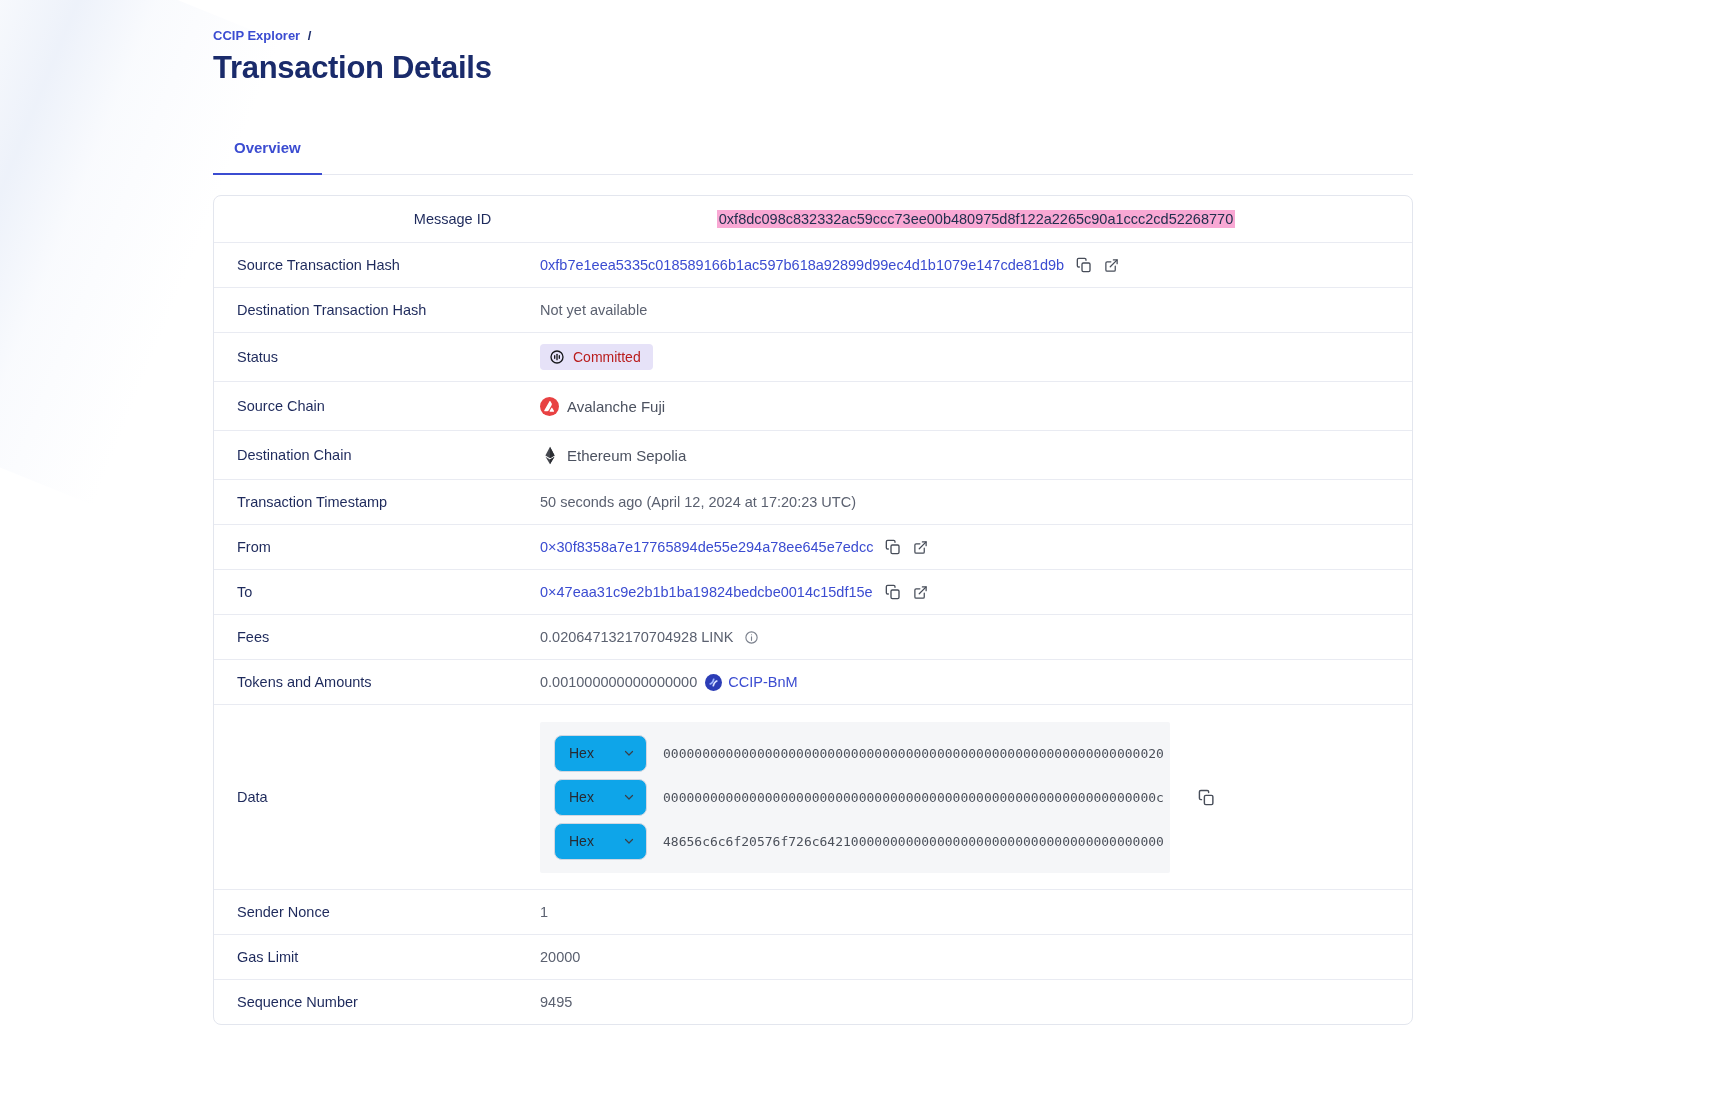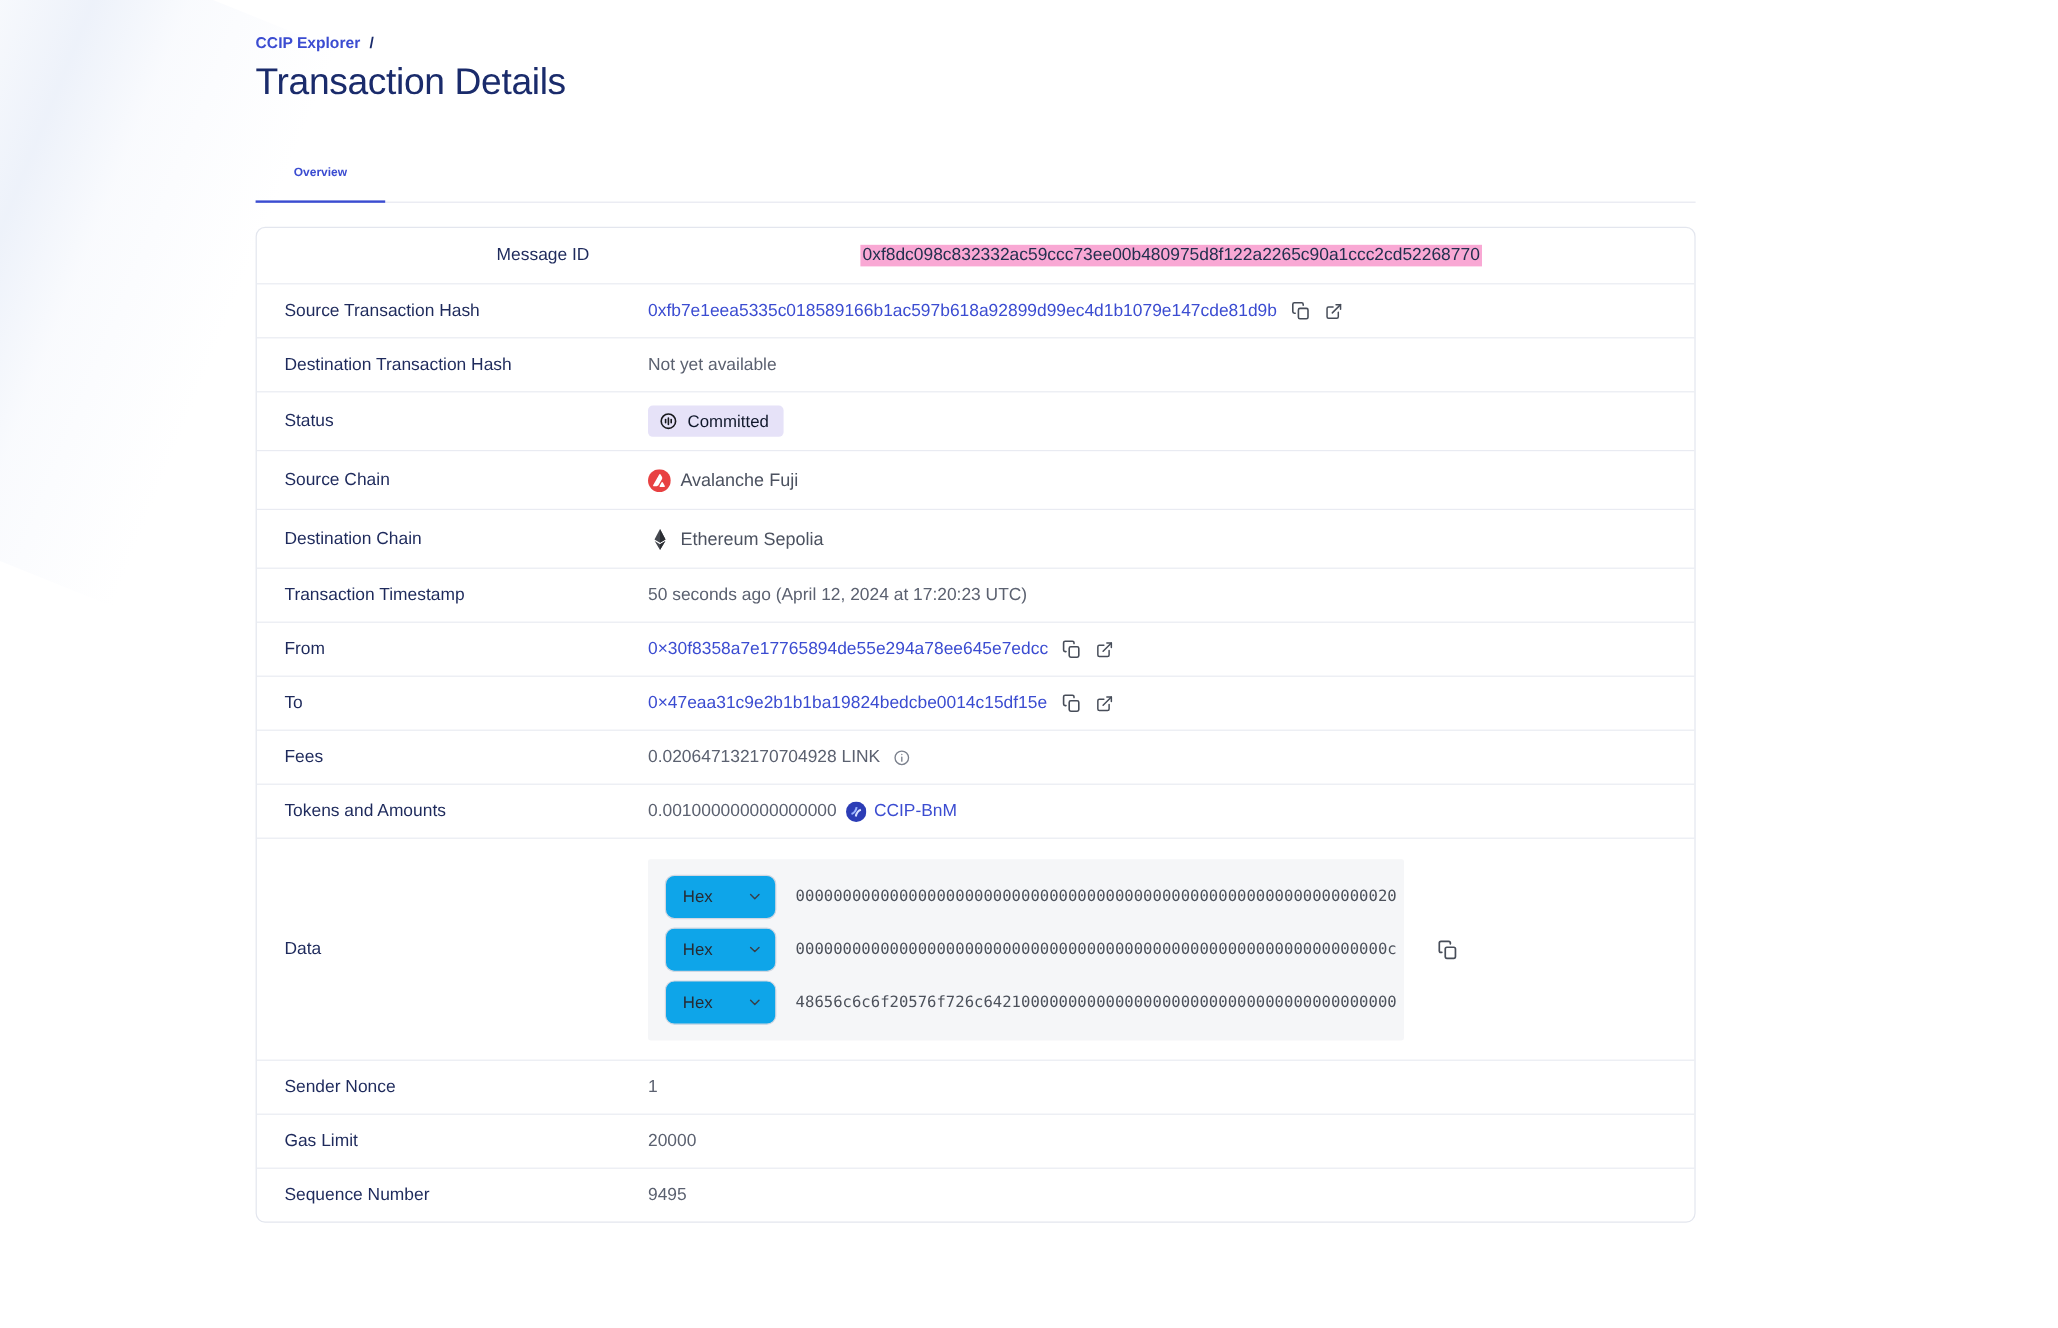--- a/index.html
+++ b/index.html
@@ -14,27 +14,27 @@
     background:linear-gradient(90deg, rgba(223,231,246,0) 0%, rgba(223,231,246,0.55) 40%,
                rgba(235,240,250,0.30) 62%, rgba(255,255,255,0) 100%);
     pointer-events:none;
   }
   .content { position:absolute; left:213px; top:0; width:1200px;margin-top:15px; }
 
   .breadcrumb { margin-top:13px; font-size:13px; font-weight:700; }
   .breadcrumb .crumb-link { color:#3b4cd1; text-decoration:none; cursor:pointer; }
   .breadcrumb .sep { color:#1a2b6b; margin-left:4px; }
 
-  h1.page-title { margin:7px 0 0 0; font-size:31px; line-height:36px; font-weight:400;
+  h1.page-title { margin:7px 0 0 0; font-size:31px; line-height:36px; font-weight:700;
     color:#1a2b6b; letter-spacing:-0.3px; }
 
   .tabs { margin-top:38px; border-bottom:1px solid #e6e8f0; }
   .tab {
     display:inline-flex; justify-content:center; min-width:108px;
-    padding:15px 21px 17px 21px; font-size:10px; font-weight:600; color:#3b4cd1;
+    padding:15px 21px 17px 21px; font-size:15px; font-weight:600; color:#3b4cd1;
     border-bottom:2px solid #3b4cd1; margin-bottom:-1px; cursor:pointer;
   }
 
   .card { margin-top:20px; border:1px solid #e3e6ee; border-radius:8px; background:#fff; }
   .row { display:flex; align-items:center; min-height:45px; border-top:1px solid #e9ebf2; }
   .row:first-child { border-top:none; min-height:46px;justify-content:center; }
   .row.tall { min-height:49px; }
   .row.row-data { min-height:185px; }
   .label {
     flex:0 0 326px; width:326px; padding-left:23px;
@@ -42,21 +42,21 @@
   }
   .value { display:flex; align-items:center; gap:8px; font-size:14.5px; color:#5b6170; }
 
   .selection { background:#f9a8d4; color:#22304e; padding:1px 2px; }
   .link { color:#3b4cd1; font-weight:500; text-decoration:none; cursor:pointer; }
   .icon-btn { display:inline-flex; align-items:center; color:#474d59; cursor:pointer; margin-left:4px; }
   .icon-btn svg { display:block; }
 
   .badge {
     display:inline-flex; align-items:center; gap:8px; background:#e6e2f8; border-radius:4px;
-    padding:5px 12px 5px 9px; font-size:14px; color:#0f172a;
+    padding:5px 12px 5px 9px; font-size:14px; color:#b91c1c;
   }
   .badge .badge-icon { display:inline-flex; color:#17181c; }
 
   .chain-label { color:#4c5260; font-size:15px; }
   .chain-icon { display:inline-flex; align-items:center; }
 
   .info-icon { display:inline-flex; color:#7b818d; margin-left:2px; cursor:pointer; }
 
   .token-icon { display:inline-flex; }
 

